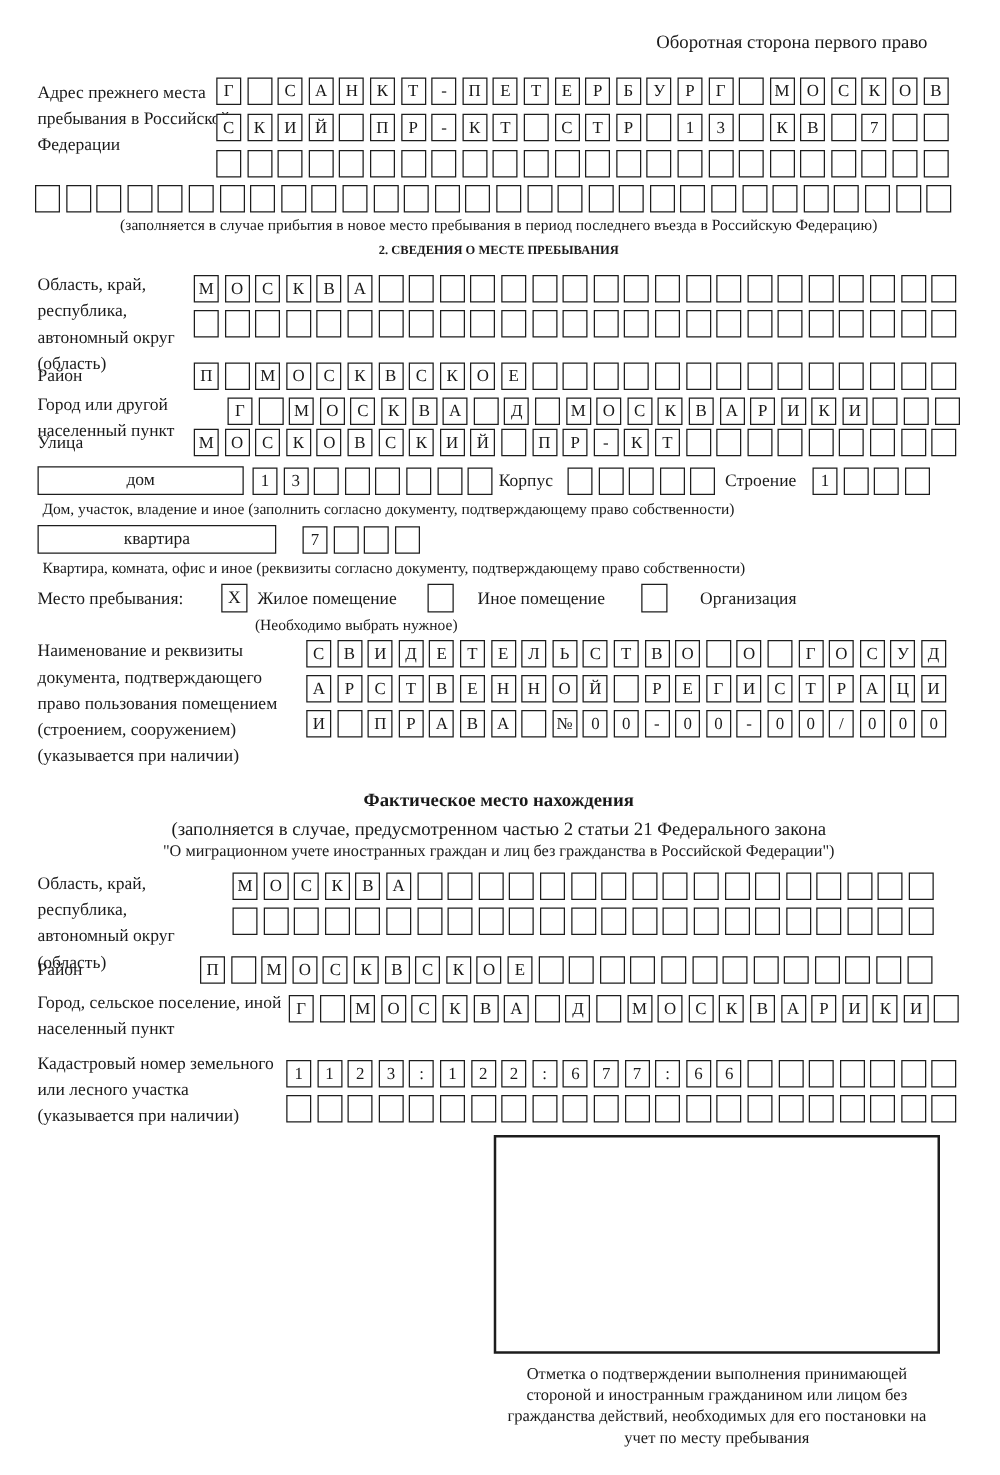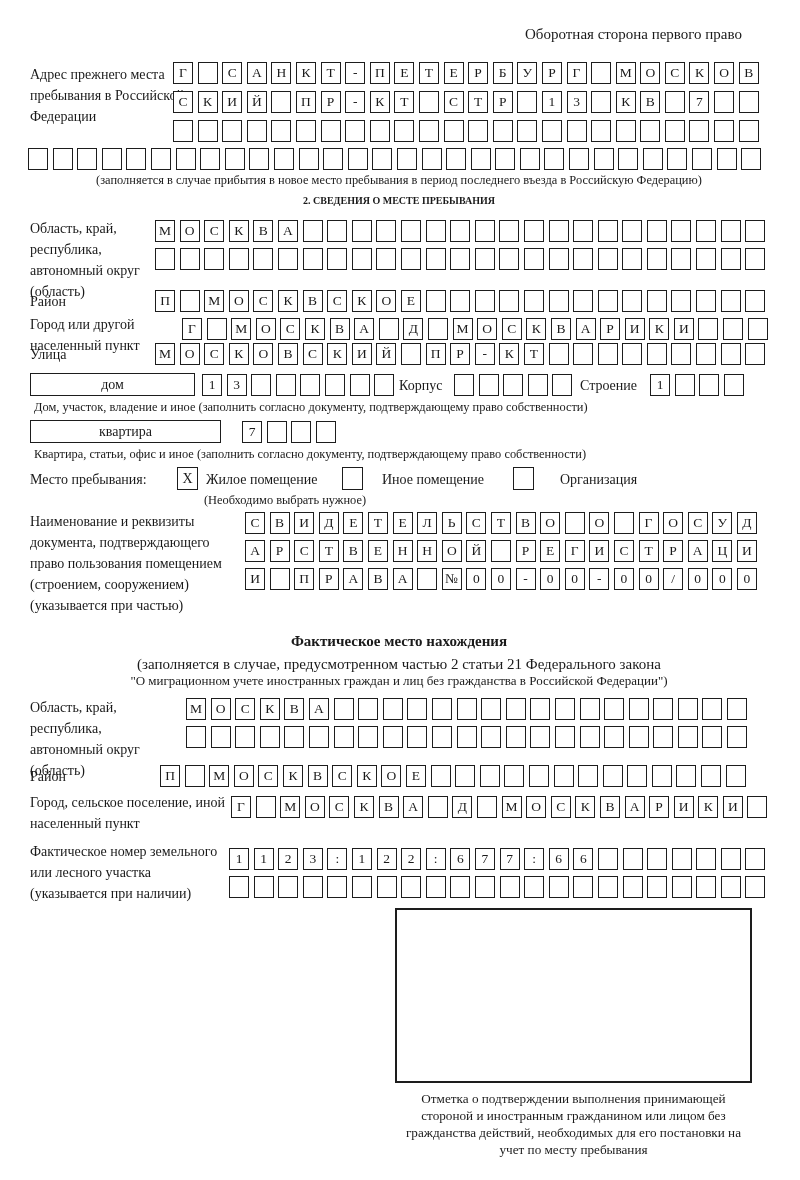--- a/index.html
+++ b/index.html
@@ -330,32 +330,32 @@
   </div>
 <div class="abs note" style="left:34px; top:400px; width:740px;">Дом, участок, владение и иное (заполнить согласно документу, подтверждающему право собственности)</div>
 
 <div class="longbox" style="left:30px; top:420px; width:191px;">квартира</div>
 <div class="cellrow" style="left:242px; top:421px;">
     <span class="cell">7</span>
     <span class="cell"></span>
     <span class="cell"></span>
     <span class="cell"></span>
   </div>
-<div class="abs note" style="left:34px; top:447px; width:740px;">Квартира, статьи, офис и иное (заполнить согласно документу, подтверждающему право собственности)</div>
+<div class="abs note" style="left:34px; top:447px; width:740px;">Квартира, комната, офис и иное (реквизиты согласно документу, подтверждающему право собственности)</div>
 
 <div class="abs lbl" style="left:30px; top:469px;">Место пребывания:</div>
 <div class="checkbox" style="left:177px; top:467px;">X</div>
 <div class="abs lbl" style="left:206px; top:469px;">Жилое помещение</div>
 <div class="checkbox" style="left:342px; top:467px;"></div>
 <div class="abs lbl" style="left:382px; top:469px;">Иное помещение</div>
 <div class="checkbox" style="left:513px; top:467px;"></div>
 <div class="abs lbl" style="left:560px; top:469px;">Организация</div>
 <div class="abs note center" style="left:170px; top:493px; width:230px;">(Необходимо выбрать нужное)</div>
 
-<div class="abs lbl" style="left:30px; top:511px; width:212px;">Наименование и реквизиты документа, подтверждающего право пользования помещением (строением, сооружением) (указывается при частью)</div>
+<div class="abs lbl" style="left:30px; top:511px; width:212px;">Наименование и реквизиты документа, подтверждающего право пользования помещением (строением, сооружением) (указывается при наличии)</div>
 <div class="cellrow" style="left:245px; top:512px;">
     <span class="cell">С</span>
     <span class="cell">В</span>
     <span class="cell">И</span>
     <span class="cell">Д</span>
     <span class="cell">Е</span>
     <span class="cell">Т</span>
     <span class="cell">Е</span>
     <span class="cell">Л</span>
     <span class="cell">Ь</span>
@@ -522,21 +522,21 @@
     <span class="cell">К</span>
     <span class="cell">В</span>
     <span class="cell">А</span>
     <span class="cell">Р</span>
     <span class="cell">И</span>
     <span class="cell">К</span>
     <span class="cell">И</span>
     <span class="cell"></span>
   </div>
 
-<div class="abs lbl" style="left:30px; top:841px; width:195px;">Фактическое номер земельного или лесного участка (указывается при наличии)</div>
+<div class="abs lbl" style="left:30px; top:841px; width:195px;">Кадастровый номер земельного или лесного участка (указывается при наличии)</div>
 <div class="cellrow" style="left:229px; top:848px;">
     <span class="cell">1</span>
     <span class="cell">1</span>
     <span class="cell">2</span>
     <span class="cell">3</span>
     <span class="cell">:</span>
     <span class="cell">1</span>
     <span class="cell">2</span>
     <span class="cell">2</span>
     <span class="cell">:</span>

